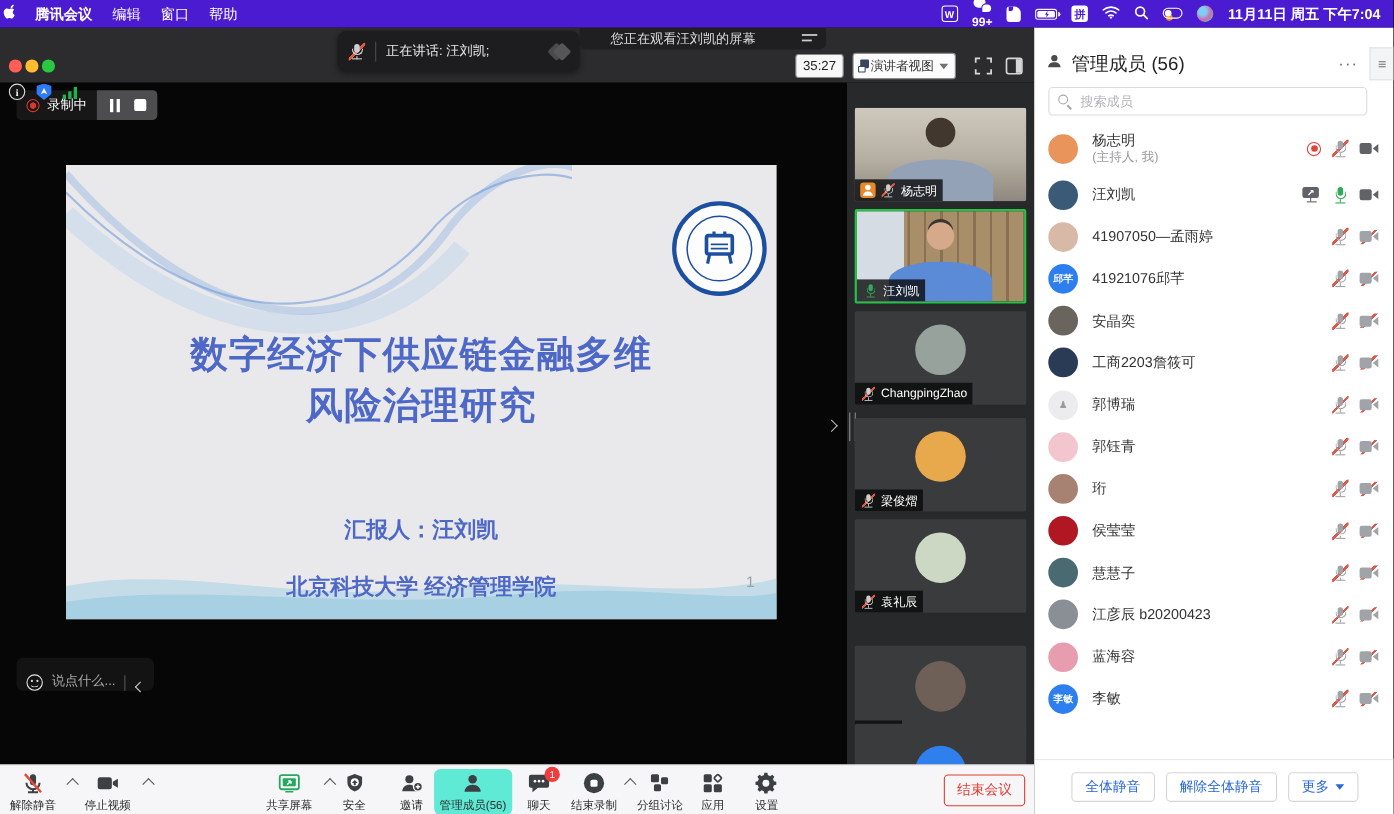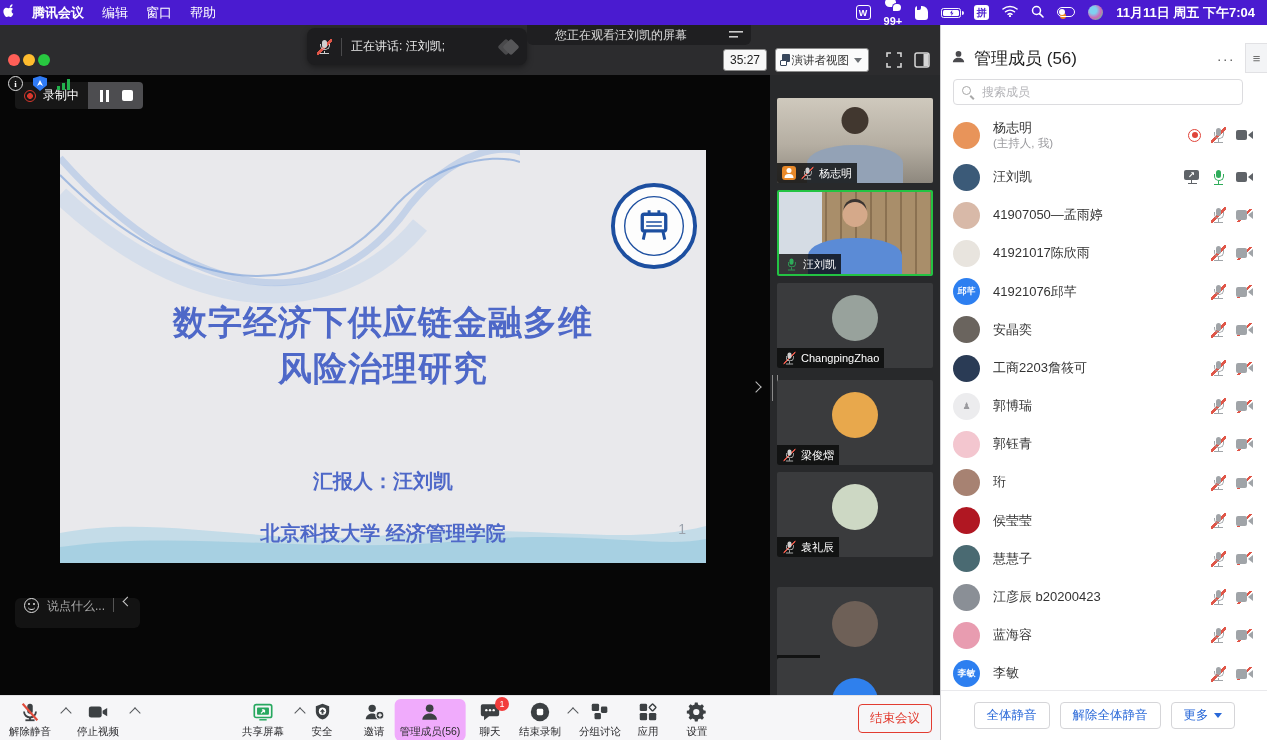--- a/index.html
+++ b/index.html
@@ -75,21 +75,21 @@
   
   .recwrap{position:absolute;left:15px;top:7px;display:flex;height:27px;}
   .recleft{display:flex;align-items:center;gap:7px;background:rgba(25,25,25,.92);border-radius:4px 0 0 4px;padding:0 9px;}
   .ring{width:12px;height:12px;border:1.6px solid #d8372c;border-radius:50%;background:radial-gradient(circle,#d8372c 0 38%,transparent 44%);}
   .recleft .txt{color:#fff;font-size:12px;}
   .recbtns{display:flex;align-items:center;gap:12px;background:#4d4d50;border-radius:0 4px 4px 0;padding:0 10px;}
   .pb{width:12px;height:12px;background:linear-gradient(#fff,#fff),linear-gradient(#fff,#fff);background-size:3px 12px,3px 12px;background-position:1.5px 0,7.5px 0;background-repeat:no-repeat;cursor:pointer;}
   .sq{width:11px;height:11px;background:#fff;border-radius:2px;cursor:pointer;}
 
   
-  .chatbub{position:absolute;left:15px;top:523px;height:30px;background:rgba(22,22,22,.85);border-radius:6px;display:flex;align-items:flex-start;gap:8px;padding:0 9px;}
+  .chatbub{position:absolute;left:15px;top:523px;height:30px;background:rgba(22,22,22,.85);border-radius:6px;display:flex;align-items:flex-end;gap:8px;padding:0 9px;}
   .smile{width:15px;height:15px;border:1.4px solid #e0e0e0;border-radius:50%;position:relative;cursor:pointer;}
   .smile::before{content:"";position:absolute;left:3px;top:4px;width:2px;height:2px;border-radius:50%;background:#e0e0e0;box-shadow:5px 0 #e0e0e0;}
   .smile::after{content:"";position:absolute;left:3px;top:6px;width:7px;height:4px;border-bottom:1.4px solid #e0e0e0;border-radius:0 0 6px 6px;}
   .chatbub .txt{color:#a8a8a8;font-size:12px;white-space:nowrap;cursor:text;}
   .chev-l{width:7px;height:7px;border-top:1.7px solid #ccc;border-right:1.7px solid #ccc;transform:rotate(-135deg);margin-left:2px;cursor:pointer;}
   .expandchev{position:absolute;left:752px;top:308px;width:8px;height:8px;border-top:1.8px solid #bbb;border-right:1.8px solid #bbb;transform:rotate(45deg);cursor:pointer;}
 
   
   .vcol{position:absolute;left:770px;top:75px;width:170px;height:620px;background:#28292b;overflow:hidden;}
   .vh{position:absolute;left:2px;top:300px;width:6px;height:26px;border-left:1.6px solid #8a8a8a;border-right:1.6px solid #8a8a8a;cursor:ew-resize;}
@@ -146,21 +146,21 @@
   .mname{font-size:13px;color:#333;line-height:1.25;white-space:nowrap;}
   .msub{font-size:11.5px;color:#9a9a9e;line-height:1.25;}
   .micons{margin-left:auto;display:flex;align-items:center;gap:10px;}
   .pfoot{position:absolute;left:0;bottom:0;width:100%;height:50px;border-top:1px solid #e9e9ec;display:flex;align-items:center;justify-content:center;gap:10px;background:#fff;}
   .pbtn{height:27px;border:1px solid #d5d5d8;border-radius:4px;background:#fff;color:#2968d8;font-size:12.5px;padding:0 12px;display:flex;align-items:center;gap:5px;cursor:pointer;white-space:nowrap;}
   .tri-b{width:0;height:0;border-left:4px solid transparent;border-right:4px solid transparent;border-top:5px solid #2968d8;}
 
   
   .botbar{position:absolute;left:0;top:695px;width:940px;height:45px;background:#f6f6f8;border-top:1px solid #e2e2e5;}
   .tb-item{position:absolute;top:3px;display:flex;flex-direction:column;align-items:center;gap:2px;transform:translateX(-50%);cursor:pointer;padding:2px 5px;border-radius:6px;}
-  .tb-item.active{background:#f0abfc;}
+  .tb-item.active{background:#5eead4;}
   .tb-item .lbl{font-size:10.5px;color:#2b2b2e;white-space:nowrap;}
   .tb-item svg{display:block;}
   .chev-u{position:absolute;top:13px;width:8px;height:8px;border-top:1.7px solid #55585c;border-right:1.7px solid #55585c;transform:rotate(-45deg);cursor:pointer;}
   .tbadge{position:absolute;top:-4px;right:-8px;background:#f23c3c;color:#fff;border-radius:8px;min-width:14px;height:14px;font-size:9px;line-height:14px;text-align:center;padding:0 2px;}
   .endbtn{position:absolute;left:858px;top:8px;width:74px;height:29px;border:1px solid #e23c30;border-radius:4px;color:#e23c30;font-size:12.5px;background:transparent;display:flex;align-items:center;justify-content:center;cursor:pointer;}
 </style>
 </head>
 <body>
 
 <div id="stage">
@@ -387,28 +387,20 @@
       </div>
       <div class="mrow">
         <span class="av" style="background:#d8b9a8;"></span>
         <span class="mname">41907050—孟雨婷</span>
         <span class="micons">
             <span class="mi slash"></span>
             <span class="cam slash"></span>
           </span>
       </div>
       <div class="mrow">
-        <span class="av" style="background:#e8e4de;"></span>
-        <span class="mname">41921017陈欣雨</span>
-        <span class="micons">
-            <span class="mi slash"></span>
-            <span class="cam slash"></span>
-          </span>
-      </div>
-      <div class="mrow">
         <span class="av" style="background:#2d7ff0;">邱芊</span>
         <span class="mname">41921076邱芊</span>
         <span class="micons">
             <span class="mi slash"></span>
             <span class="cam slash"></span>
           </span>
       </div>
       <div class="mrow">
         <span class="av" style="background:#6a645e;"></span>
         <span class="mname">安晶奕</span>

